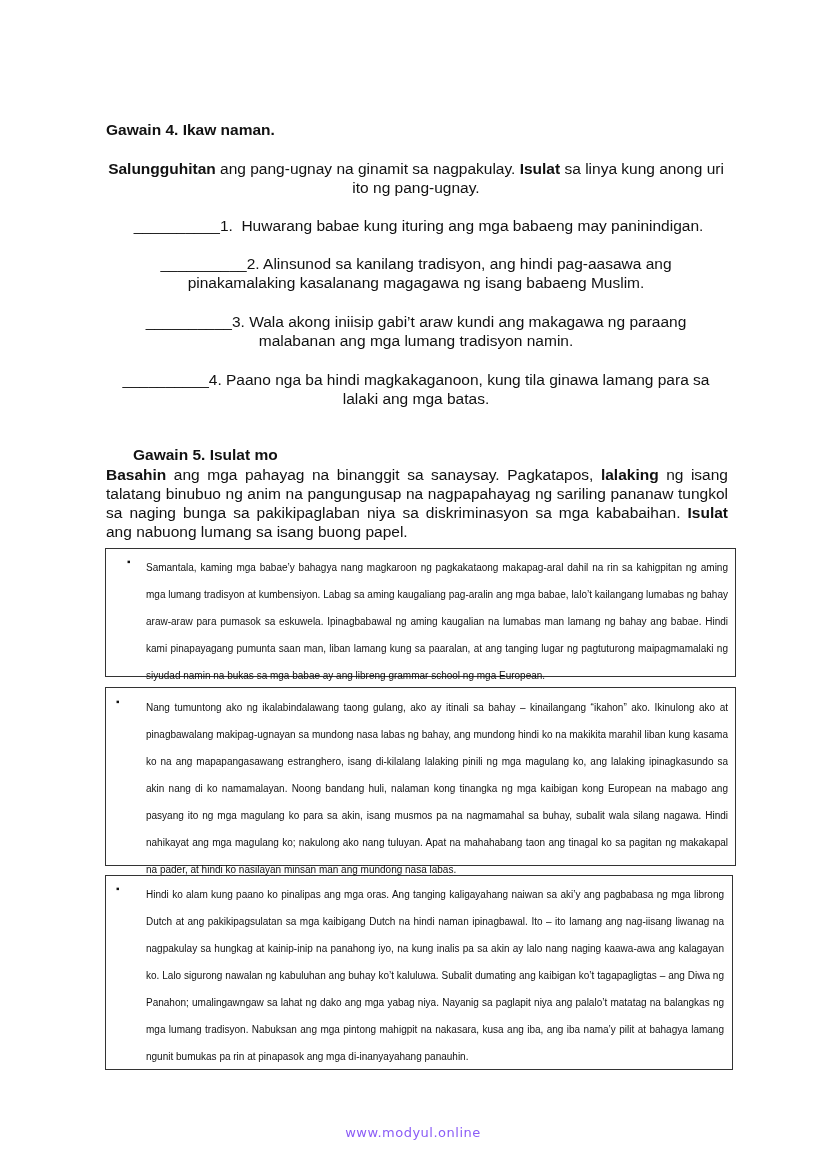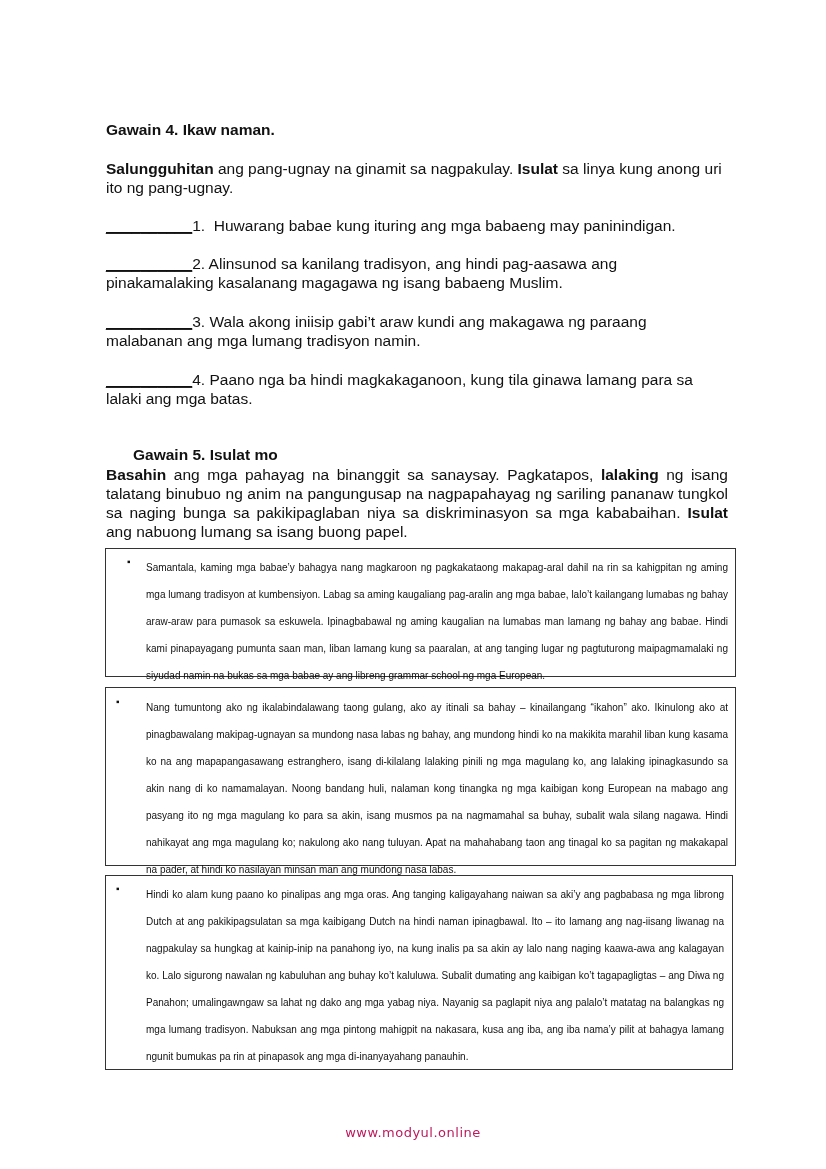--- a/index.html
+++ b/index.html
@@ -1,29 +1,29 @@
 <!DOCTYPE html>
 <html><head>
 <meta charset="utf-8">
 <style>
   html, body { margin: 0; padding: 0; background: #ffffff; }
   body { width: 826px; height: 1169px; position: relative; overflow: hidden;
          font-family: "Liberation Sans", sans-serif; color: #111111; }
   .page { position: absolute; left: 0; top: 0; width: 826px; height: 1169px; }
-  .abs { position: absolute; }
+  .abs { position: absolute; text-align: center; }
   .heading { font-weight: bold; font-size: 15.5px; }
   .para { font-size: 15.5px; line-height: 19px; }
-  .blank { letter-spacing: 0; text-decoration: underline; }
+  .blank { letter-spacing: 0; }
   b { font-weight: bold; }
   .justify { text-align: justify; }
   .box { position: absolute; border: 1px solid #333333; box-sizing: border-box; background: #fff; }
   .box .bullet { position: absolute; font-size: 10px; line-height: 18px; }
   .box .btext { position: absolute; font-size: 10px; line-height: 27px; text-align: justify; text-align-last: left; }
   .pagenum { font-family: "DejaVu Serif", serif; font-size: 14px; text-align: center; width: 826px; left: 0; }
-  .watermark { font-family: "DejaVu Sans", sans-serif; font-size: 13px; color: #be185d; text-align: center; width: 826px; left: 0; letter-spacing: 0.5px; }
+  .watermark { font-family: "DejaVu Sans", sans-serif; font-size: 13px; color: #8b5cf6; text-align: center; width: 826px; left: 0; letter-spacing: 0.5px; }
 </style>
 </head>
 <body>
 
 <div class="page">
 
   <div class="abs heading" style="left:106px; top:121px;">Gawain 4. Ikaw naman.</div>
 
   <div class="abs para" style="left:106px; top:159px; width:620px;">
     <b>Salungguhitan</b><span> ang pang-ugnay na ginamit sa nagpakulay. </span><b>Isulat</b><span> sa linya kung anong uri ito ng pang-ugnay.</span>

